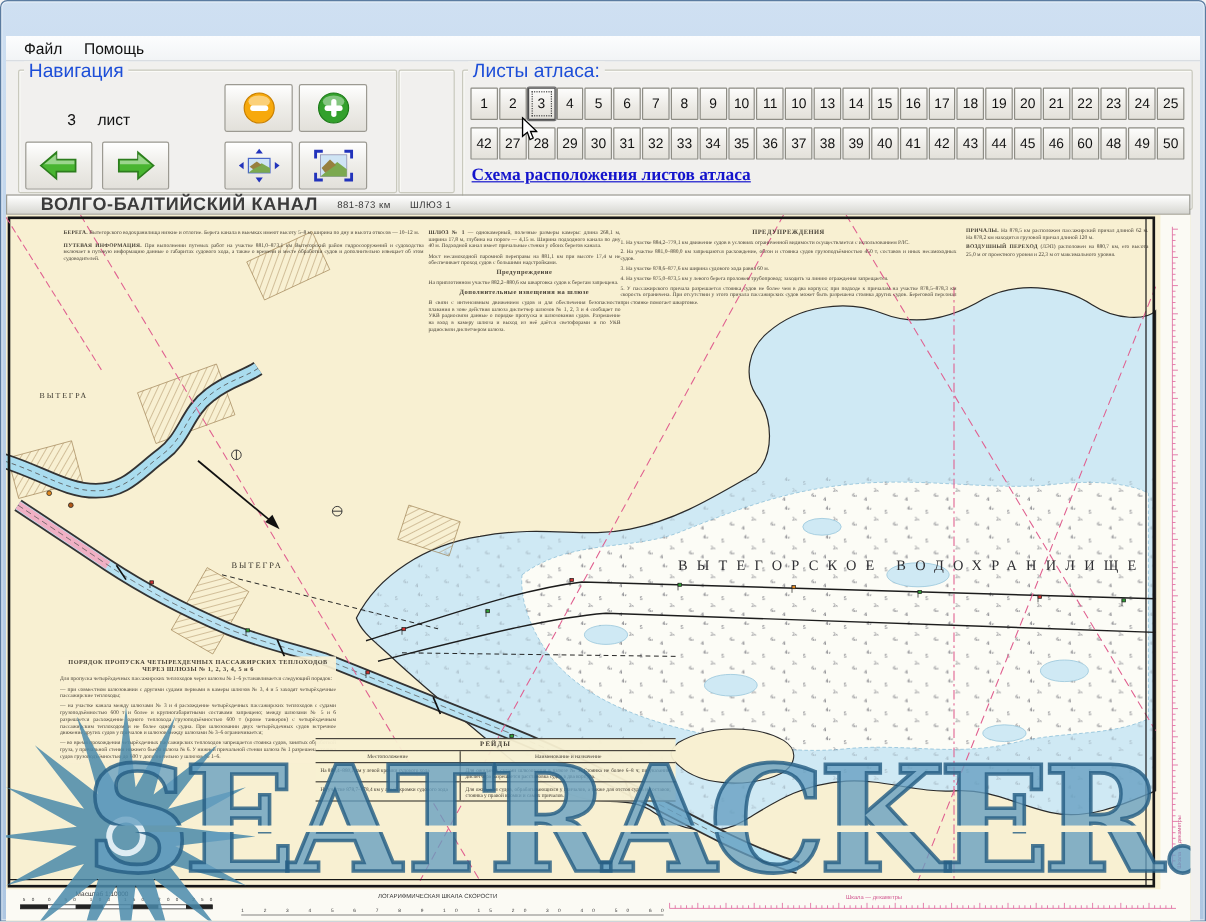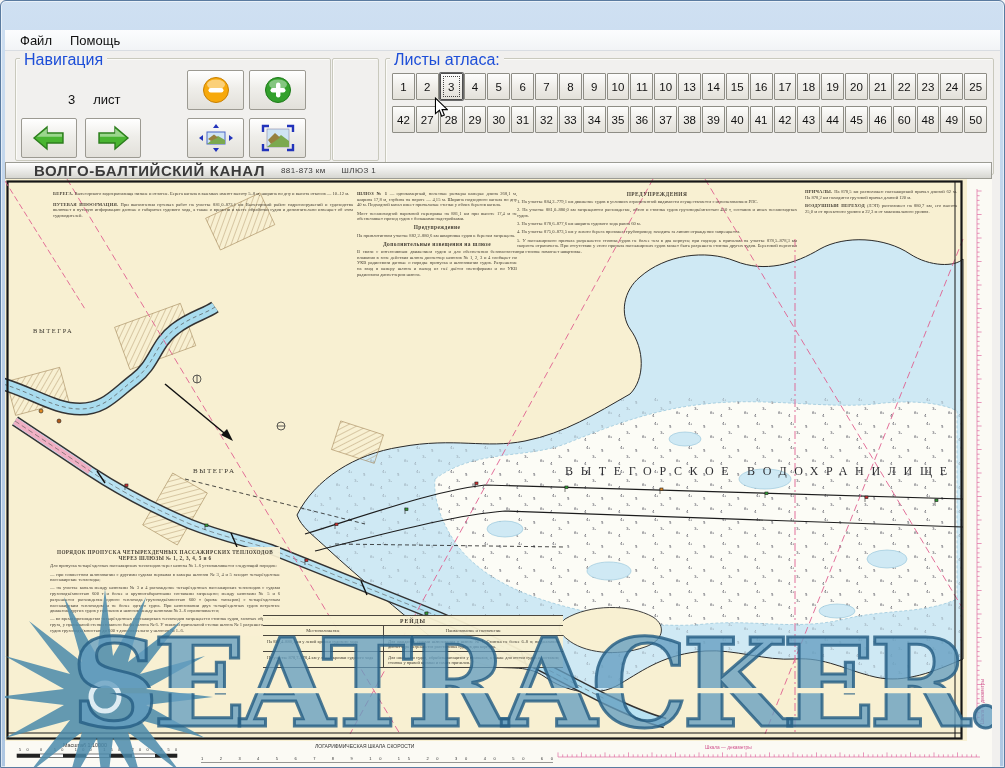--- a/index.html
+++ b/index.html
@@ -21,21 +21,21 @@
   .win-btn.close{width:46px;border-radius:0 0 4px 0;border-color:#8f2b1d;
     background:linear-gradient(#f6b5a6,#e0775f 45%,#cc4730 50%,#d8684b);}
   
   .menubar{position:absolute;left:4px;right:4px;top:29px;height:21px;background:linear-gradient(#fcfdfe,#f2f4f6);
     border-bottom:1px solid #d9dde2;display:flex;align-items:center;padding-left:6px;}
   .menu-item{font-size:13px;color:#111;padding:2px 9px;text-align:center;}
   
   .client{position:absolute;left:4px;right:4px;top:50px;bottom:0;background:#f1f0ee;}
   .gb{position:absolute;border:1px solid #c9c9bd;border-radius:2px;box-shadow:inset 1px 1px 0 #fbfbf8;}
   .gb-label{position:absolute;top:-8px;left:4px;background:#f1f0ee;padding:0 4px;font-size:16px;color:#1d4ed8;}
-  .sheet-counter{position:absolute;left:52px;top:33px;font-size:13px;color:#111;}
+  .sheet-counter{position:absolute;left:40px;top:33px;font-size:13px;color:#111;}
   .sheet-counter b{font-weight:normal;margin-right:18px;}
   .nav-btn{position:absolute;border:1px solid #9c9a92;border-radius:2px;
     background:linear-gradient(#ffffff,#efeeea 45%,#e2e0da);box-shadow:inset 0 1px 0 #fff;padding:0;
     display:flex;align-items:center;justify-content:center;cursor:pointer;}
   
   .sheet-rows{position:absolute;left:6px;right:6px;display:flex;gap:1px;}
   .sheet-btn{flex:1;height:27px;font-size:11.5px;font-family:"Liberation Sans",sans-serif;color:#111;
     border:1px solid #8e8d85;border-radius:1px;background:linear-gradient(#fdfdfc,#eceae5 60%,#e3e1da);padding:0;cursor:pointer;}
   .sheet-btn.selected{border-color:#4d4d4d;box-shadow:0 0 0 1px #6b6b6b;outline:1px dotted #444;outline-offset:-4px;}
   .scheme-link{position:absolute;left:7px;top:79px;font-family:"Liberation Serif",serif;font-weight:bold;
@@ -193,20 +193,21 @@
           <button class="sheet-btn">42</button>
           <button class="sheet-btn">43</button>
           <button class="sheet-btn">44</button>
           <button class="sheet-btn">45</button>
           <button class="sheet-btn">46</button>
           <button class="sheet-btn">60</button>
           <button class="sheet-btn">48</button>
           <button class="sheet-btn">49</button>
           <button class="sheet-btn">50</button>
         </div>
+      <a class="scheme-link">Схема расположения листов атласа</a>
     </div>
 
     <div class="map-caption">
       <span class="t1">ВОЛГО-БАЛТИЙСКИЙ КАНАЛ</span>
       <span class="t2">881-873 км</span>
       <span class="t2">ШЛЮЗ 1</span>
     </div>
 
     <div class="map">
       <svg class="base" width="987" height="590" viewBox="0 0 987 590">

